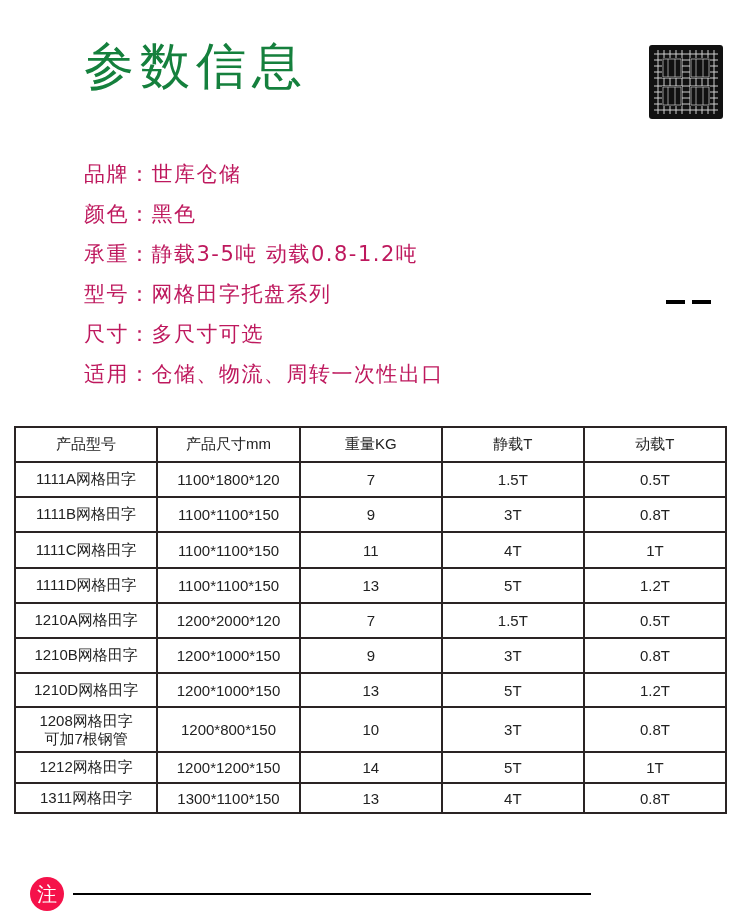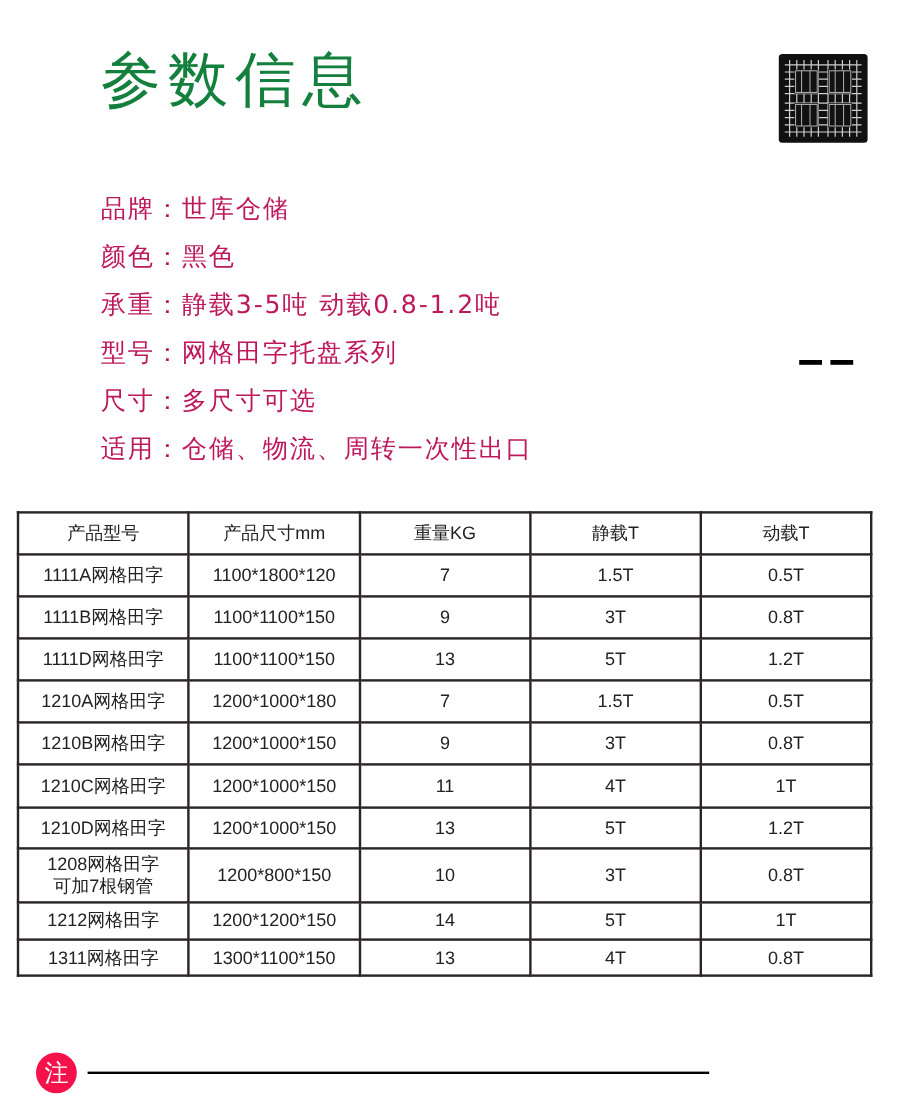--- a/index.html
+++ b/index.html
@@ -82,46 +82,46 @@
         <td style="height: 33px;">0.5T</td>
       </tr>
       <tr>
         <td style="height: 33px; white-space: pre-line;">1111B网格田字</td>
         <td style="height: 33px;">1100*1100*150</td>
         <td style="height: 33px;">9</td>
         <td style="height: 33px;">3T</td>
         <td style="height: 33px;">0.8T</td>
       </tr>
       <tr>
+        <td style="height: 34px; white-space: pre-line;">1111C网格田字</td>
+        <td style="height: 34px;">1100*1100*150</td>
+        <td style="height: 34px;">11</td>
+        <td style="height: 34px;">4T</td>
+        <td style="height: 34px;">1T</td>
+      </tr>
+      <tr>
         <td style="height: 33px; white-space: pre-line;">1111D网格田字</td>
         <td style="height: 33px;">1100*1100*150</td>
         <td style="height: 33px;">13</td>
         <td style="height: 33px;">5T</td>
         <td style="height: 33px;">1.2T</td>
       </tr>
       <tr>
         <td style="height: 33px; white-space: pre-line;">1210A网格田字</td>
-        <td style="height: 33px;">1200*1000*180</td>
+        <td style="height: 33px;">1200*2000*120</td>
         <td style="height: 33px;">7</td>
         <td style="height: 33px;">1.5T</td>
         <td style="height: 33px;">0.5T</td>
       </tr>
       <tr>
         <td style="height: 33px; white-space: pre-line;">1210B网格田字</td>
         <td style="height: 33px;">1200*1000*150</td>
         <td style="height: 33px;">9</td>
         <td style="height: 33px;">3T</td>
         <td style="height: 33px;">0.8T</td>
-      </tr>
-      <tr>
-        <td style="height: 34px; white-space: pre-line;">1210C网格田字</td>
-        <td style="height: 34px;">1200*1000*150</td>
-        <td style="height: 34px;">11</td>
-        <td style="height: 34px;">4T</td>
-        <td style="height: 34px;">1T</td>
       </tr>
       <tr>
         <td style="height: 32px; white-space: pre-line;">1210D网格田字</td>
         <td style="height: 32px;">1200*1000*150</td>
         <td style="height: 32px;">13</td>
         <td style="height: 32px;">5T</td>
         <td style="height: 32px;">1.2T</td>
       </tr>
       <tr>
         <td style="height: 43px; white-space: pre-line; line-height: 18px;">1208网格田字

